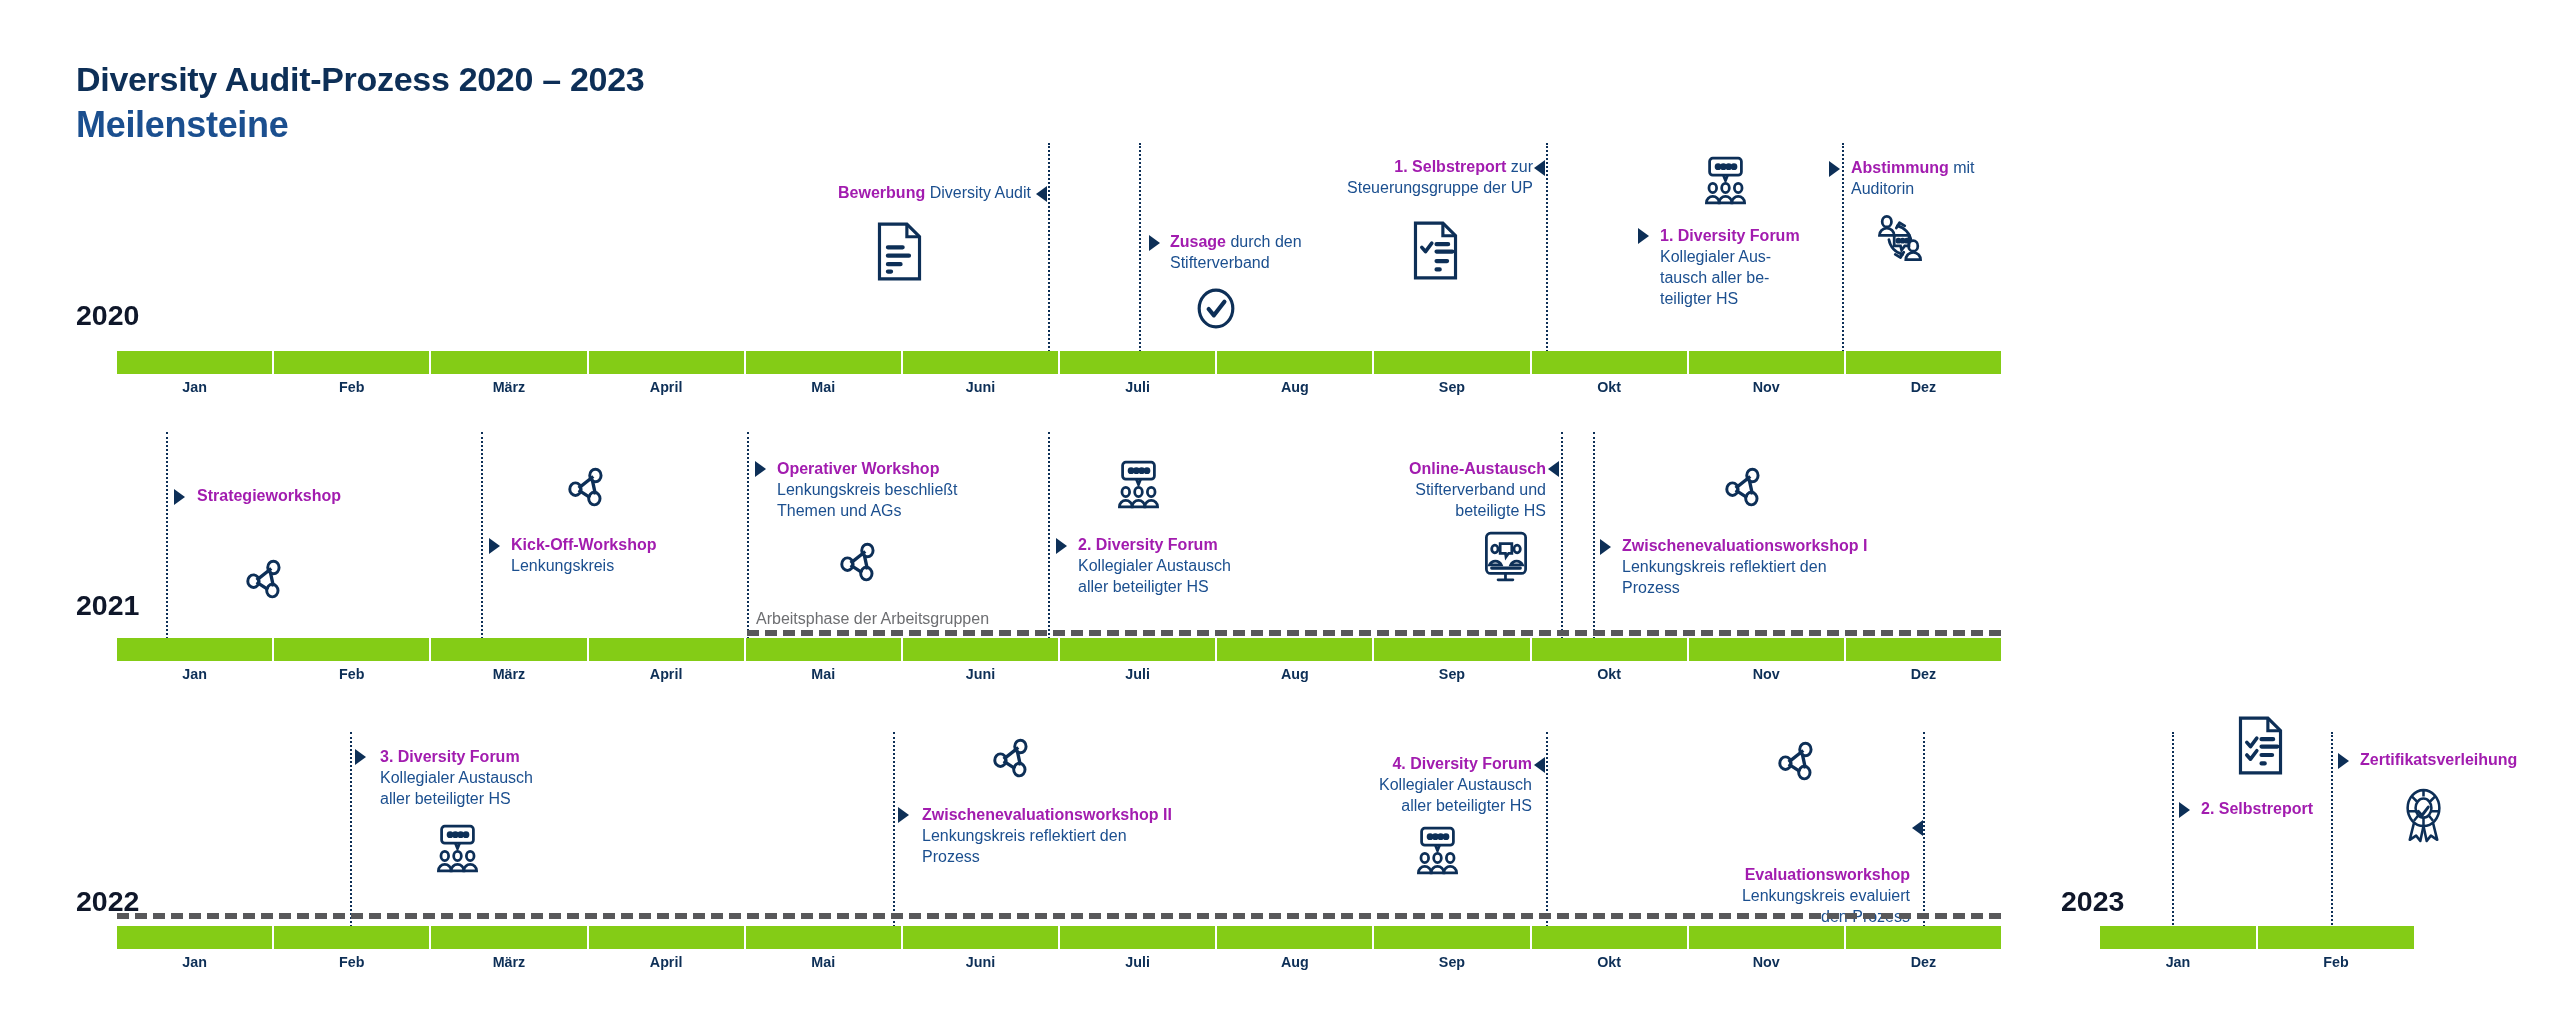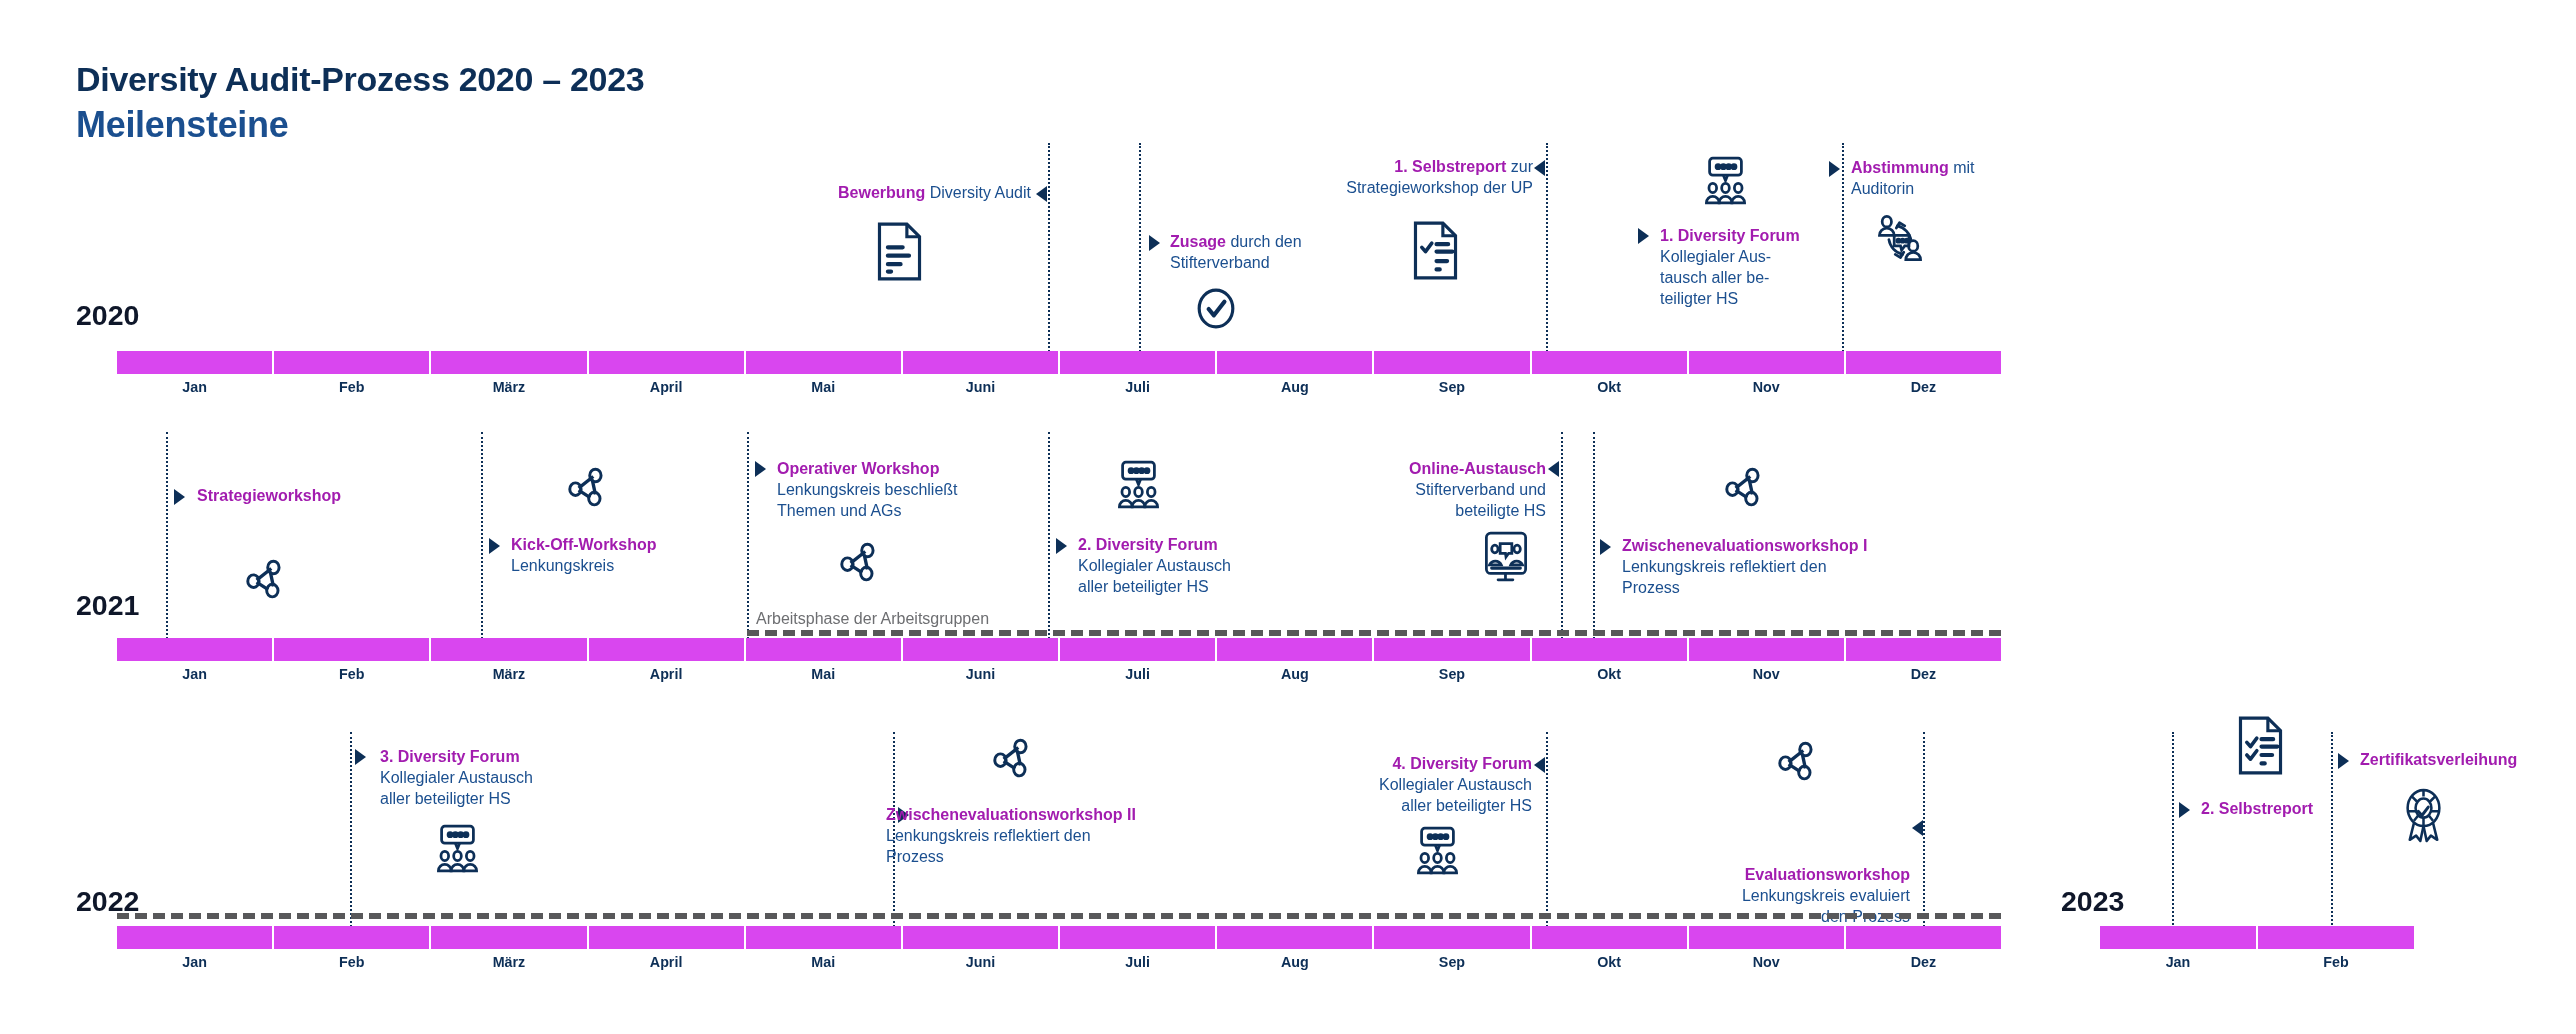--- a/index.html
+++ b/index.html
@@ -24,21 +24,21 @@
   
   .year-row{position:absolute;left:0;}
   .year-label{
     position:absolute;font-size:28.5px;font-weight:700;color:#0f172a;
     line-height:1;white-space:nowrap;
   }
 
   
   .bar{position:absolute;height:23px;display:flex;}
   .month{
-    position:relative;height:23px;background:#d946ef;
+    position:relative;height:23px;background:#84cc16;
     box-sizing:border-box;border-right:2.6px solid #ffffff;
   }
   .month:last-child{border-right:none;}
   .month-label{
     position:absolute;left:0;right:0;top:27.5px;text-align:center;
     font-size:14.3px;font-weight:700;color:#0d2f57;white-space:nowrap;
   }
 
   
   .guide{
@@ -112,21 +112,21 @@
         <svg width="38" height="41" viewBox="0 0 36 39" fill="none" stroke="#0d2f57" stroke-width="3">
           <ellipse cx="18" cy="19.5" rx="16" ry="17.5"></ellipse>
           <path d="M11 20l5 6 10-13" stroke-width="4" stroke-linecap="round" stroke-linejoin="round"></path>
         </svg>
       </div>
     </div>
 
     <div class="ms">
       <div class="ms-text right" style="left:1131px;top:156px;width:402px;">
         <span class="ms-title">1. Selbstreport</span><span class="ms-sub"> zur</span>
-        <div class="ms-body">Strategieworkshop der UP</div>
+        <div class="ms-body">Steuerungsgruppe der UP</div>
       </div>
       <div class="tri l" style="left:1534px;top:160px;"></div>
       <div class="icon" style="left:1411px;top:221px;">
         <svg width="49" height="59" viewBox="0 0 46 56" fill="none" stroke="#0d2f57" stroke-width="3">
           <path d="M4 2h26l12 12v40H4z"></path>
           <path d="M30 2v12h12"></path>
           <path d="M10 25l3.5 4 6-8" stroke-width="3.4" stroke-linecap="round" stroke-linejoin="round"></path>
           <path d="M24 22h11M24 29h15M24 38h10M24 46h3" stroke-width="4" stroke-linecap="round"></path>
         </svg>
       </div>
@@ -422,21 +422,21 @@
     <div class="ms">
       <div class="icon" style="left:993px;top:736px;">
         <svg width="38" height="42" viewBox="0 0 36 40" fill="none" stroke="#0d2f57" stroke-width="2.8">
           <path d="M10 22l14-11M10 24l11 7M23 14l3 14" stroke-width="3.2"></path>
           <ellipse cx="26" cy="10" rx="5.4" ry="6"></ellipse>
           <ellipse cx="7" cy="23" rx="5.4" ry="6"></ellipse>
           <ellipse cx="25" cy="32" rx="5.4" ry="6"></ellipse>
         </svg>
       </div>
       <div class="tri r" style="left:898px;top:807px;"></div>
-      <div class="ms-text left" style="left:886px;top:804px;width:391px;">
+      <div class="ms-text left" style="left:922px;top:804px;width:391px;">
         <span class="ms-title">Zwischenevaluationsworkshop II</span>
         <div class="ms-body" style="white-space:pre-line;">Lenkungskreis reflektiert den
 Prozess</div>
       </div>
     </div>
 
     <div class="ms">
       <div class="ms-text right" style="left:1189px;top:753px;width:343px;">
         <span class="ms-title">4. Diversity Forum</span>
         <div class="ms-body" style="white-space:pre-line;">Kollegialer Austausch

